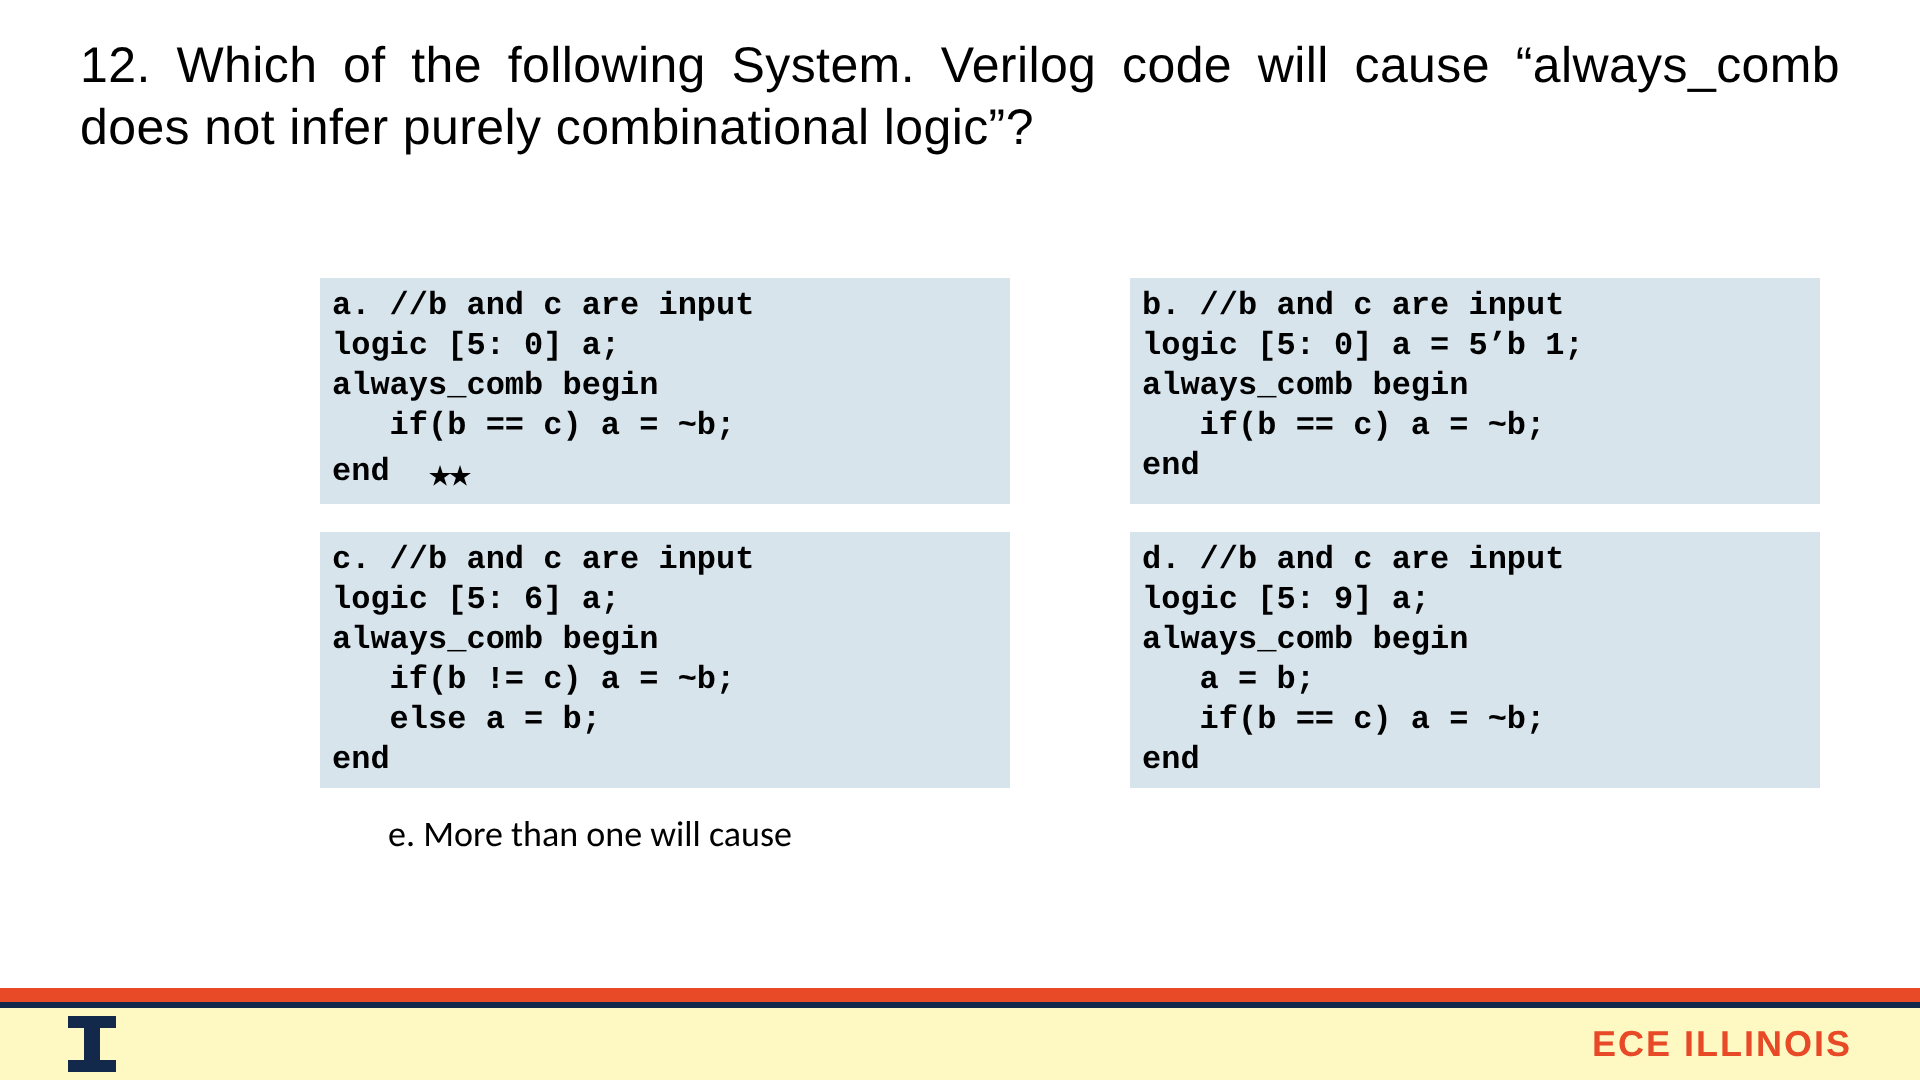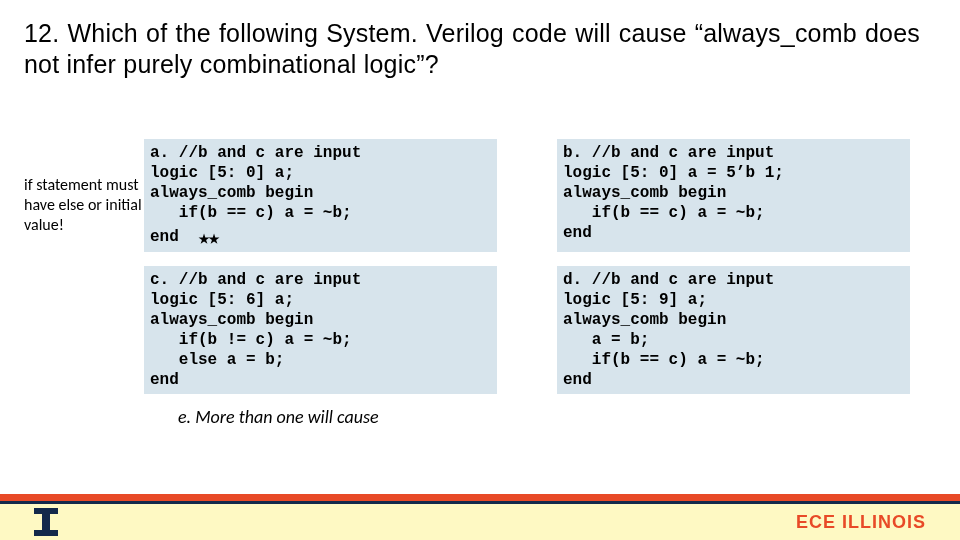--- a/index.html
+++ b/index.html
@@ -5,21 +5,21 @@
   * { box-sizing: border-box; margin: 0; padding: 0; }
   body {
     width: 960px;
     height: 540px;
     font-family: Arial, Helvetica, sans-serif;
     background: #ffffff;
     position: relative;
     overflow: hidden;
   }
   .content {
-    padding: 18px 40px 0 24px;
+    padding: 18px 40px 0 40px;
   }
   .question {
     font-size: 25px;
     line-height: 1.25;
     text-align: justify;
     color: #000;
     letter-spacing: 0.2px;
   }
   .body-row {
     display: flex;
@@ -60,21 +60,20 @@
     font-size: 20px;
     position: relative;
     top: 3px;
     letter-spacing: -2px;
   }
   .opt-e {
     margin-top: 12px;
     margin-left: 154px;
     font-family: Calibri, Arial, sans-serif;
     font-size: 18px;
-    font-style: italic;
   }
   .footer {
     position: absolute;
     left: 0;
     right: 0;
     bottom: 0;
     height: 46px;
     background: #fef9c3;
   }
   .footer-stripe {
@@ -124,21 +123,20 @@
   }
 </style>
 </head>
 <body>
 
 <div class="content">
   <div class="question">12.  Which  of  the  following  System. Verilog  code  will  cause “always_comb does not infer purely combinational logic”?</div>
 
   <div class="body-row">
     <div class="sidenote">
-      <p>if statement must have else or initial value!</p>
     </div>
 
     <div class="options-grid">
       <div class="code-box"><span>a. //b and c are input
 logic [5: 0] a;
 always_comb begin
    if(b == c) a = ~b;
 end  </span><span class="stars">★★</span></div>
       <div class="code-box">b. //b and c are input
 logic [5: 0] a = 5’b 1;

